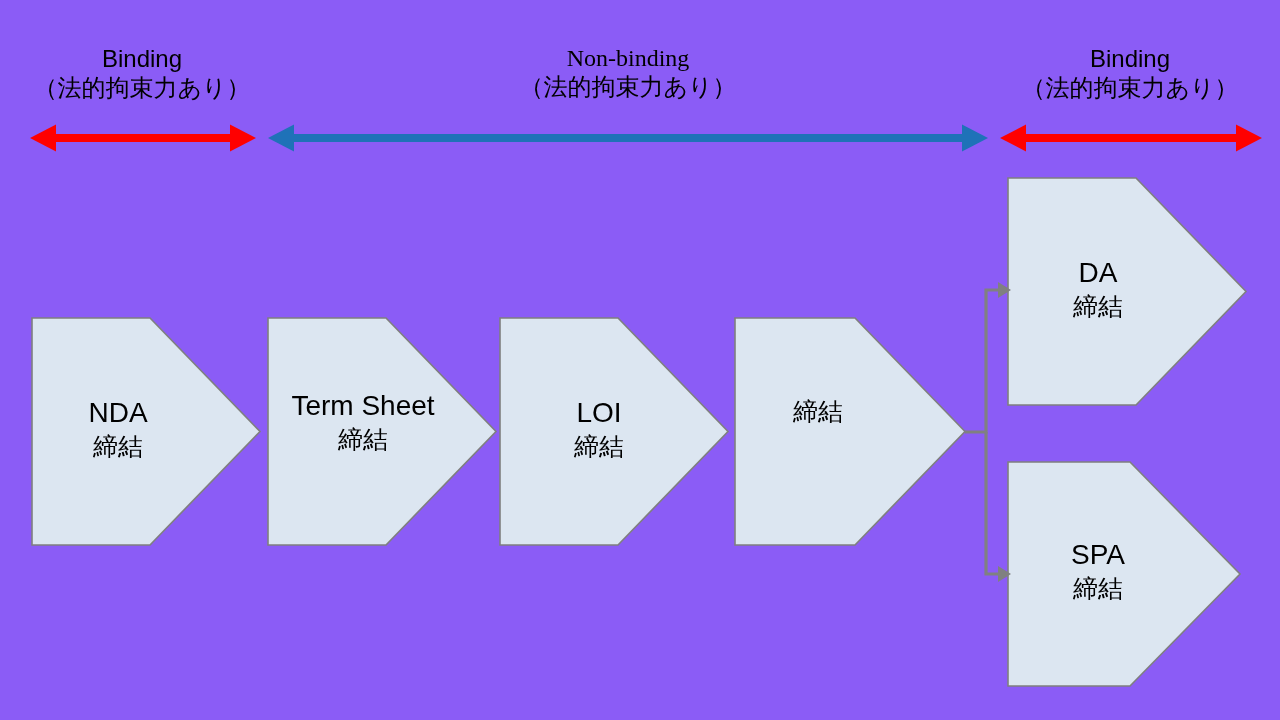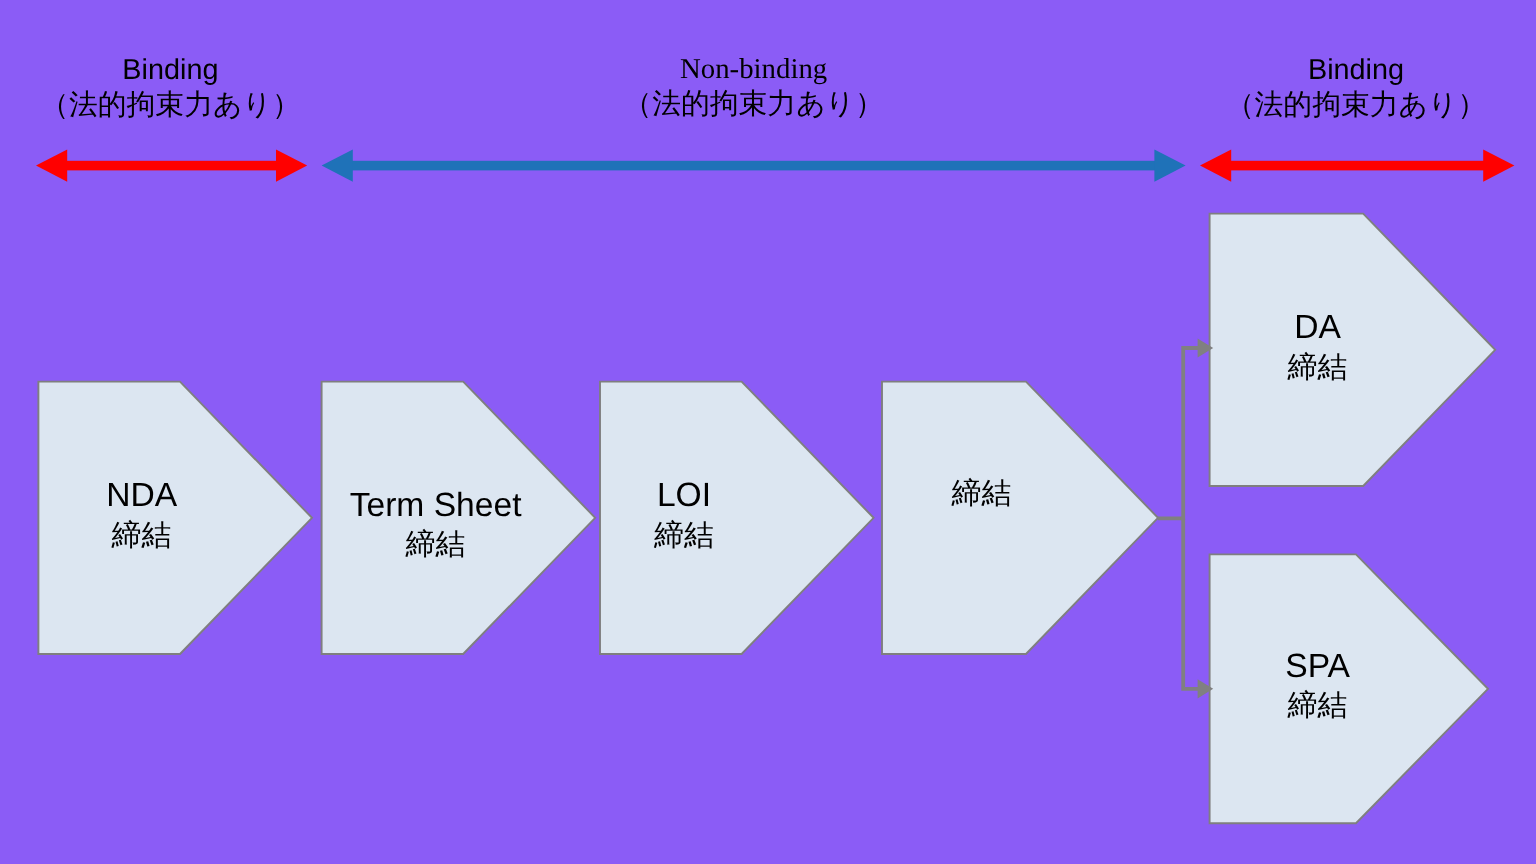--- a/index.html
+++ b/index.html
@@ -109,25 +109,25 @@
       <div class="phase-label" style="left: 830px; top: 44px; width: 600px;">
         <span class="l1">Binding</span>
         <span class="l2">（法的拘束力あり）</span>
       </div>
     </div>
   <div id="node-label-host">
       <div class="node-label" style="left: -82px; top: 396px; width: 400px;">
         <span class="ln1">NDA</span>
         <span class="ln2">締結</span>
       </div>
-      <div class="node-label" style="left: 163px; top: 404px; width: 400px;">
+      <div class="node-label" style="left: 163px; top: 389px; width: 400px;">
         <span class="ln1">Term Sheet</span>
         <span class="ln2">締結</span>
       </div>
-      <div class="node-label" style="left: 370px; top: 396px; width: 400px;">
+      <div class="node-label" style="left: 399px; top: 396px; width: 400px;">
         <span class="ln1">LOI</span>
         <span class="ln2">締結</span>
       </div>
       <div class="node-label" style="left: 618px; top: 396px; width: 400px;">
         <span class="ln2">締結</span>
       </div>
       <div class="node-label" style="left: 898px; top: 256px; width: 400px;">
         <span class="ln1">DA</span>
         <span class="ln2">締結</span>
       </div>

